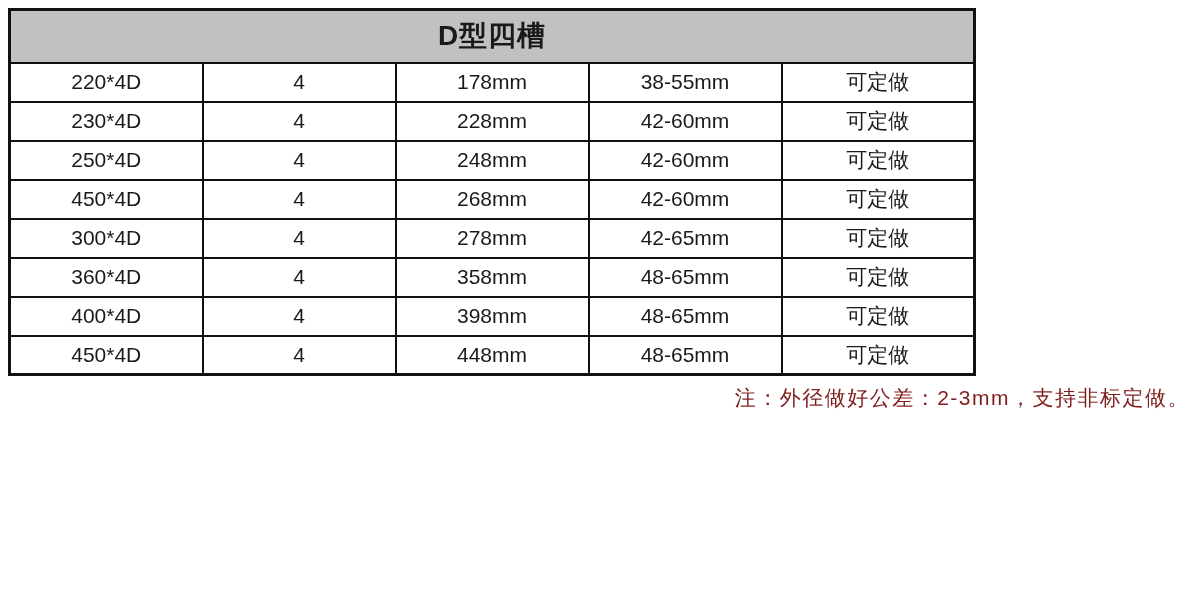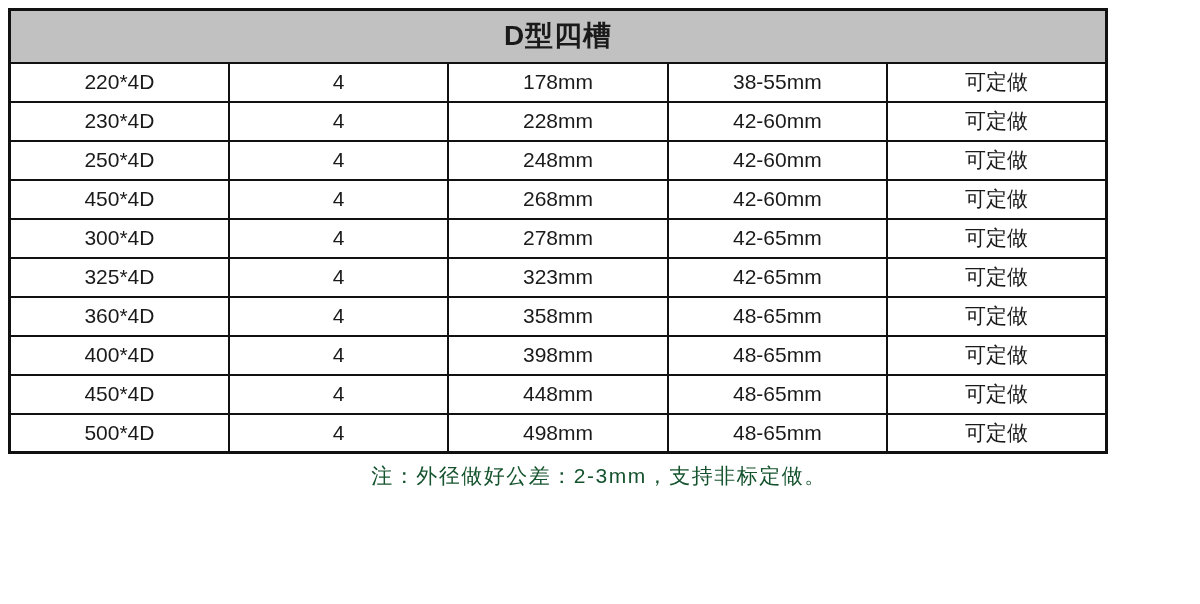--- a/index.html
+++ b/index.html
@@ -9,21 +9,21 @@
     background: #ffffff;
     font-family: "Liberation Sans", "DejaVu Sans", sans-serif;
     color: #1a1a1a;
     overflow: hidden;
   }
   .page {
     padding: 8px 8px 0 8px;
     width: 1200px;
   }
   table.spec-table {
-    width: 1100px;
+    width: 968px;
     border-collapse: collapse;
     table-layout: fixed;
     border: 3px solid #111111;
   }
   table.spec-table th,
   table.spec-table td {
     border: 2px solid #111111;
     text-align: center;
     vertical-align: middle;
     font-size: 21px;
@@ -36,23 +36,23 @@
   table.spec-table col { width: 20%; }
   tr.title-row th {
     background: #c1c1c1;
     font-size: 28px;
     font-weight: 700;
     height: 53px;
     letter-spacing: 1px;
   }
   .note {
     margin-top: 9px;
-    text-align: center;
+    text-align: right;
     font-size: 21px;
-    color: #14532d;
+    color: #7f1d1d;
     letter-spacing: 1.5px;
     padding-right: 2px;
     line-height: 1.2;
   }
 </style>
 </head>
 <body>
 
 <div class="page">
   <table class="spec-table">
@@ -98,50 +98,36 @@
           <td>可定做</td>
         </tr>
         <tr>
           <td>300*4D</td>
           <td>4</td>
           <td>278mm</td>
           <td>42-65mm</td>
           <td>可定做</td>
         </tr>
         <tr>
-          <td>325*4D</td>
-          <td>4</td>
-          <td>323mm</td>
-          <td>42-65mm</td>
-          <td>可定做</td>
-        </tr>
-        <tr>
           <td>360*4D</td>
           <td>4</td>
           <td>358mm</td>
           <td>48-65mm</td>
           <td>可定做</td>
         </tr>
         <tr>
           <td>400*4D</td>
           <td>4</td>
           <td>398mm</td>
           <td>48-65mm</td>
           <td>可定做</td>
         </tr>
         <tr>
           <td>450*4D</td>
           <td>4</td>
           <td>448mm</td>
           <td>48-65mm</td>
           <td>可定做</td>
         </tr>
-        <tr>
-          <td>500*4D</td>
-          <td>4</td>
-          <td>498mm</td>
-          <td>48-65mm</td>
-          <td>可定做</td>
-        </tr>
       </tbody>
   </table>
   <div class="note">注：外径做好公差：2-3mm，支持非标定做。</div>
 </div>
 
 </body></html>

